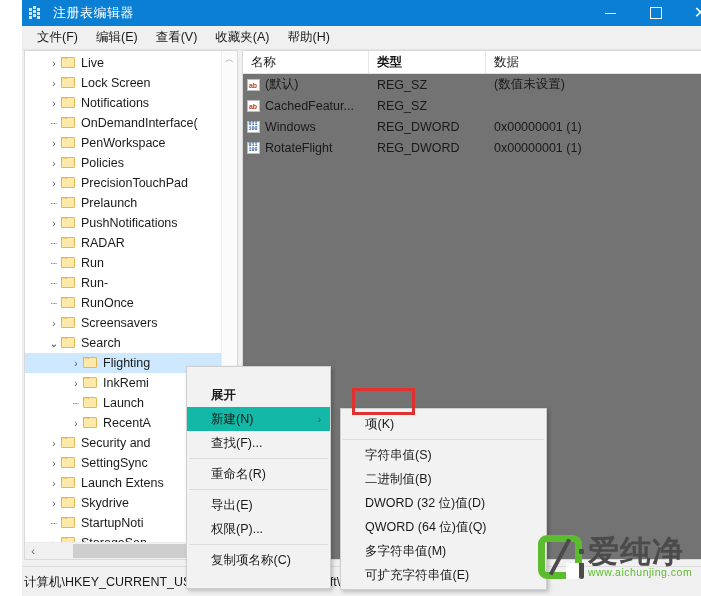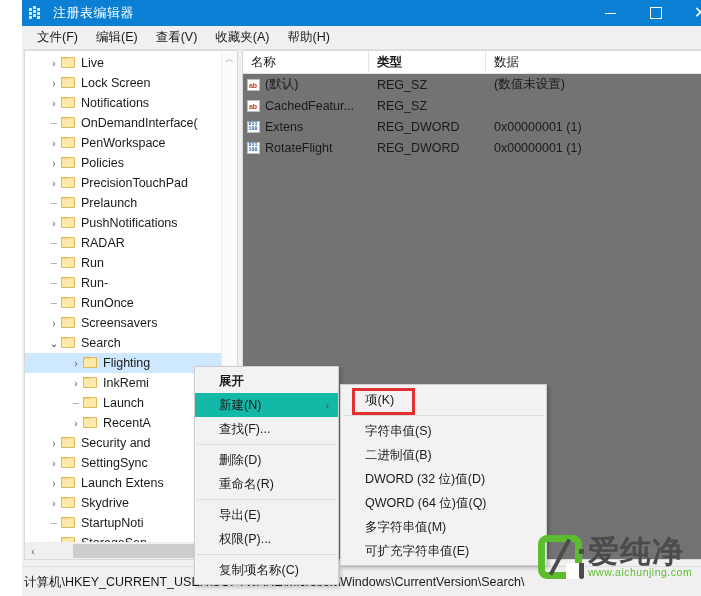--- a/index.html
+++ b/index.html
@@ -91,32 +91,32 @@
 
   
   .statusbar{
     position:absolute;left:0;top:566px;width:701px;height:30px;background:#f0f0f0;
     border-top:1px solid #dcdcdc;display:flex;align-items:center;
   }
   .statusbar .path{font-size:12.5px;color:#1a1a1a;padding-left:2px;white-space:nowrap;}
 
   
   .ctxmenu{
-    position:absolute;left:172px;top:366px;width:145px;
+    position:absolute;left:164px;top:366px;width:145px;
     background:#f2f2f2;border:1px solid #cfcfcf;box-shadow:2px 2px 4px rgba(0,0,0,.22);
-    padding:2px 0;box-sizing:border-box;z-index:40;
+    padding:16px 0;box-sizing:border-box;z-index:40;
   }
   .ctxitem{height:24px;display:flex;align-items:center;font-size:12.5px;color:#1a1a1a;padding-left:24px;position:relative;}
   .ctxitem.bold{font-weight:bold;}
   .ctxitem.hl{background:#14b8a6;}
   .ctxitem .chev{position:absolute;right:9px;color:#4a4a4a;font-size:10px;}
   .ctxsep{height:1px;background:#dcdcdc;margin:3px 2px;}
 
   .submenu{
-    position:absolute;left:318px;top:384px;width:207px;
+    position:absolute;left:318px;top:408px;width:207px;
     background:#f2f2f2;border:1px solid #cfcfcf;box-shadow:2px 2px 4px rgba(0,0,0,.22);
     padding:3px 0 2px 0;box-sizing:border-box;z-index:50;
   }
   .subitem{height:24px;display:flex;align-items:center;font-size:12.5px;color:#1a1a1a;padding-left:24px;}
   .redbox{
     position:absolute;left:330px;top:388px;width:63px;height:27px;
     border:3px solid #e03030;box-sizing:border-box;z-index:60;pointer-events:none;
   }
 
   
@@ -360,21 +360,21 @@
             <span class="lcell col2">REG_SZ</span>
             <span class="lcell col3"></span>
           </div>
           <div class="lrow">
             <span class="vicon">
               <span class="bin-ico">
                 <span>011</span>
                 <span>100</span>
               </span>
             </span>
-            <span class="lcell col1" style="padding-left: 2px;">Extens</span>
+            <span class="lcell col1" style="padding-left: 2px;">Windows</span>
             <span class="lcell col2">REG_DWORD</span>
             <span class="lcell col3">0x00000001 (1)</span>
           </div>
           <div class="lrow">
             <span class="vicon">
               <span class="bin-ico">
                 <span>011</span>
                 <span>100</span>
               </span>
             </span>
@@ -392,23 +392,20 @@
       </div>
       <div class="ctxitem hl">
         <span>新建(N)</span>
         <span class="chev">›</span>
       </div>
       <div class="ctxitem">
         <span>查找(F)...</span>
       </div>
       <div class="ctxsep"></div>
       <div class="ctxitem">
-        <span>删除(D)</span>
-      </div>
-      <div class="ctxitem">
         <span>重命名(R)</span>
       </div>
       <div class="ctxsep"></div>
       <div class="ctxitem">
         <span>导出(E)</span>
       </div>
       <div class="ctxitem">
         <span>权限(P)...</span>
       </div>
       <div class="ctxsep"></div>

